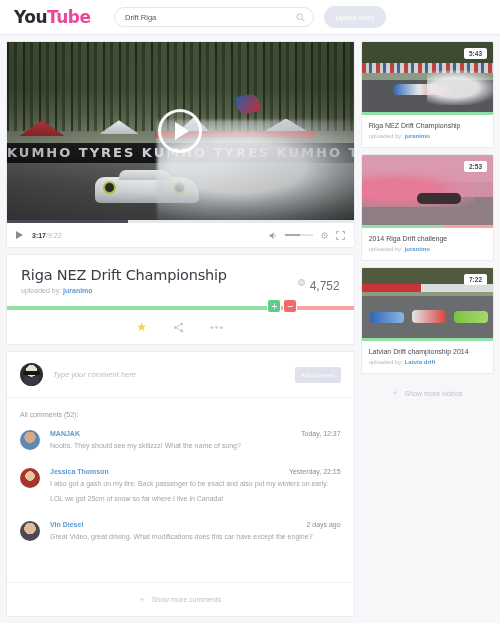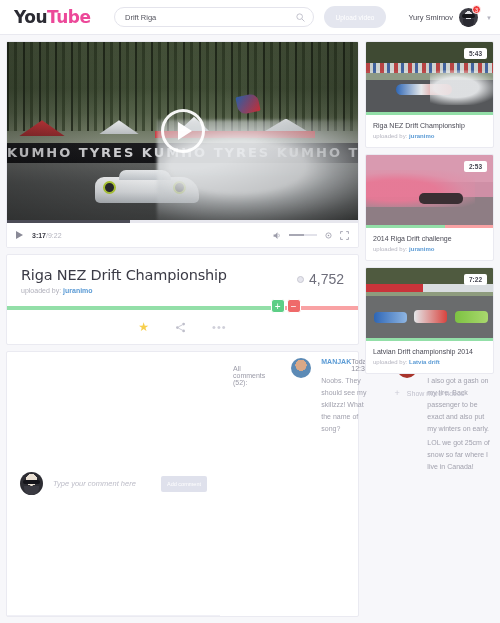--- a/index.html
+++ b/index.html
@@ -228,22 +228,22 @@
     background:#fff; border:1px solid #eaeaf1; border-radius:2px;
     padding: 12px 14px 0 14px; position: relative;
   }
   .title-row { display:flex; align-items:flex-start; }
   .vid-title {
     font-size: 14.5px; color: #3b3b46; font-weight: normal;
     font-family: "DejaVu Sans", sans-serif; letter-spacing: -0.2px;
   }
   .uploaded { font-size: 7px; color: #b0b0bb; margin-top: 4px; }
   .uploaded .by { color: #5b9bd5; font-weight: bold; }
-  .views { margin-left: auto; display:flex; align-items:center; gap:5px;
-           font-size: 14px; color: #6d6d7a; padding-top: 4px; }
+  .views { margin-left: auto; display:flex; align-items:flex-start; gap:5px;
+           font-size: 12px; color: #6d6d7a; padding-top: 4px; margin-top: 8px; }
   .eye { width: 7px; height: 7px; border-radius: 50%;
          border: 1px solid #c8c8d2; background:#e6e6ee; }
   .rate-bar {
     margin-top: 12px; height: 4px; position: relative; background: #f9a2a4;
     width: calc(100% + 28px); margin-left: -14px;
   }
   .rate-fill { position:absolute; left:0; top:0; height:4px; width:78%; background:#93dfa8; }
   .rate-btns { position:absolute; left: calc(78% - 10px); top: -7px; display:flex; gap:2px; }
   .rbtn { width:14px; height:14px; border-radius:3px; color:#fff;
           font-size:10px; line-height:14px; text-align:center; cursor:pointer;
@@ -253,21 +253,21 @@
   .actions {
     height: 34px; display:flex; align-items:center; justify-content:center;
     gap: 26px; margin: 0 -14px;
   }
   .star { color:#f7cf4c; font-size: 12px; cursor:pointer; }
   .dots { color:#cfcfd9; font-size: 11px; letter-spacing:1px; cursor:pointer; }
 
   
   .comments-card {
     background:#fff; border:1px solid #eaeaf1; border-radius:2px;
-    flex: 1; display:flex; flex-direction: row;
+    flex: 1; display:flex; flex-direction: column;
   }
   .comment-box {
     display:flex; align-items:center; gap:10px;
     padding: 11px 13px; border-bottom: 1px solid #f0f0f6;
   }
   .avatar-sm { width: 23px; height: 23px; border-radius:50%; flex:none;
                background: radial-gradient(circle at 50% 34%, #e9dfd2 0 30%, #2d2d33 31% 100%);
                position:relative; overflow:hidden; }
   .avatar-sm::before { content:""; position:absolute; left:3px; top:8px;
                        width:17px; height:4px; background:#14141a; border-radius:2px; }
@@ -368,28 +368,20 @@
   <div class="search-wrap">
     <input class="search-input" value="Drift Riga" placeholder="Search" style="">
     <svg class="search-icon" viewBox="0 0 16 16">
       <circle cx="6.5" cy="6.5" r="5" fill="none" stroke="#b8b8c4" stroke-width="1.5"></circle>
       <line x1="10.5" y1="10.5" x2="15" y2="15" stroke="#b8b8c4" stroke-width="1.5"></line>
     </svg>
   </div>
 
   <button class="upload-btn">Upload video</button>
 
-  <div class="user-area">
-    <span class="user-name">Yury Smirnov</span>
-    <div class="avatar-wrap">
-      <div class="avatar-hdr"></div>
-      <div class="badge">3</div>
-    </div>
-    <span class="chev-hdr">▼</span>
-  </div>
 </div>
 
 <div class="page">
 
   <div class="main-col">
 
     <div class="player-card">
       <div class="video-stage">
         <div class="vs-sky"></div>
         <div class="trees"></div>

